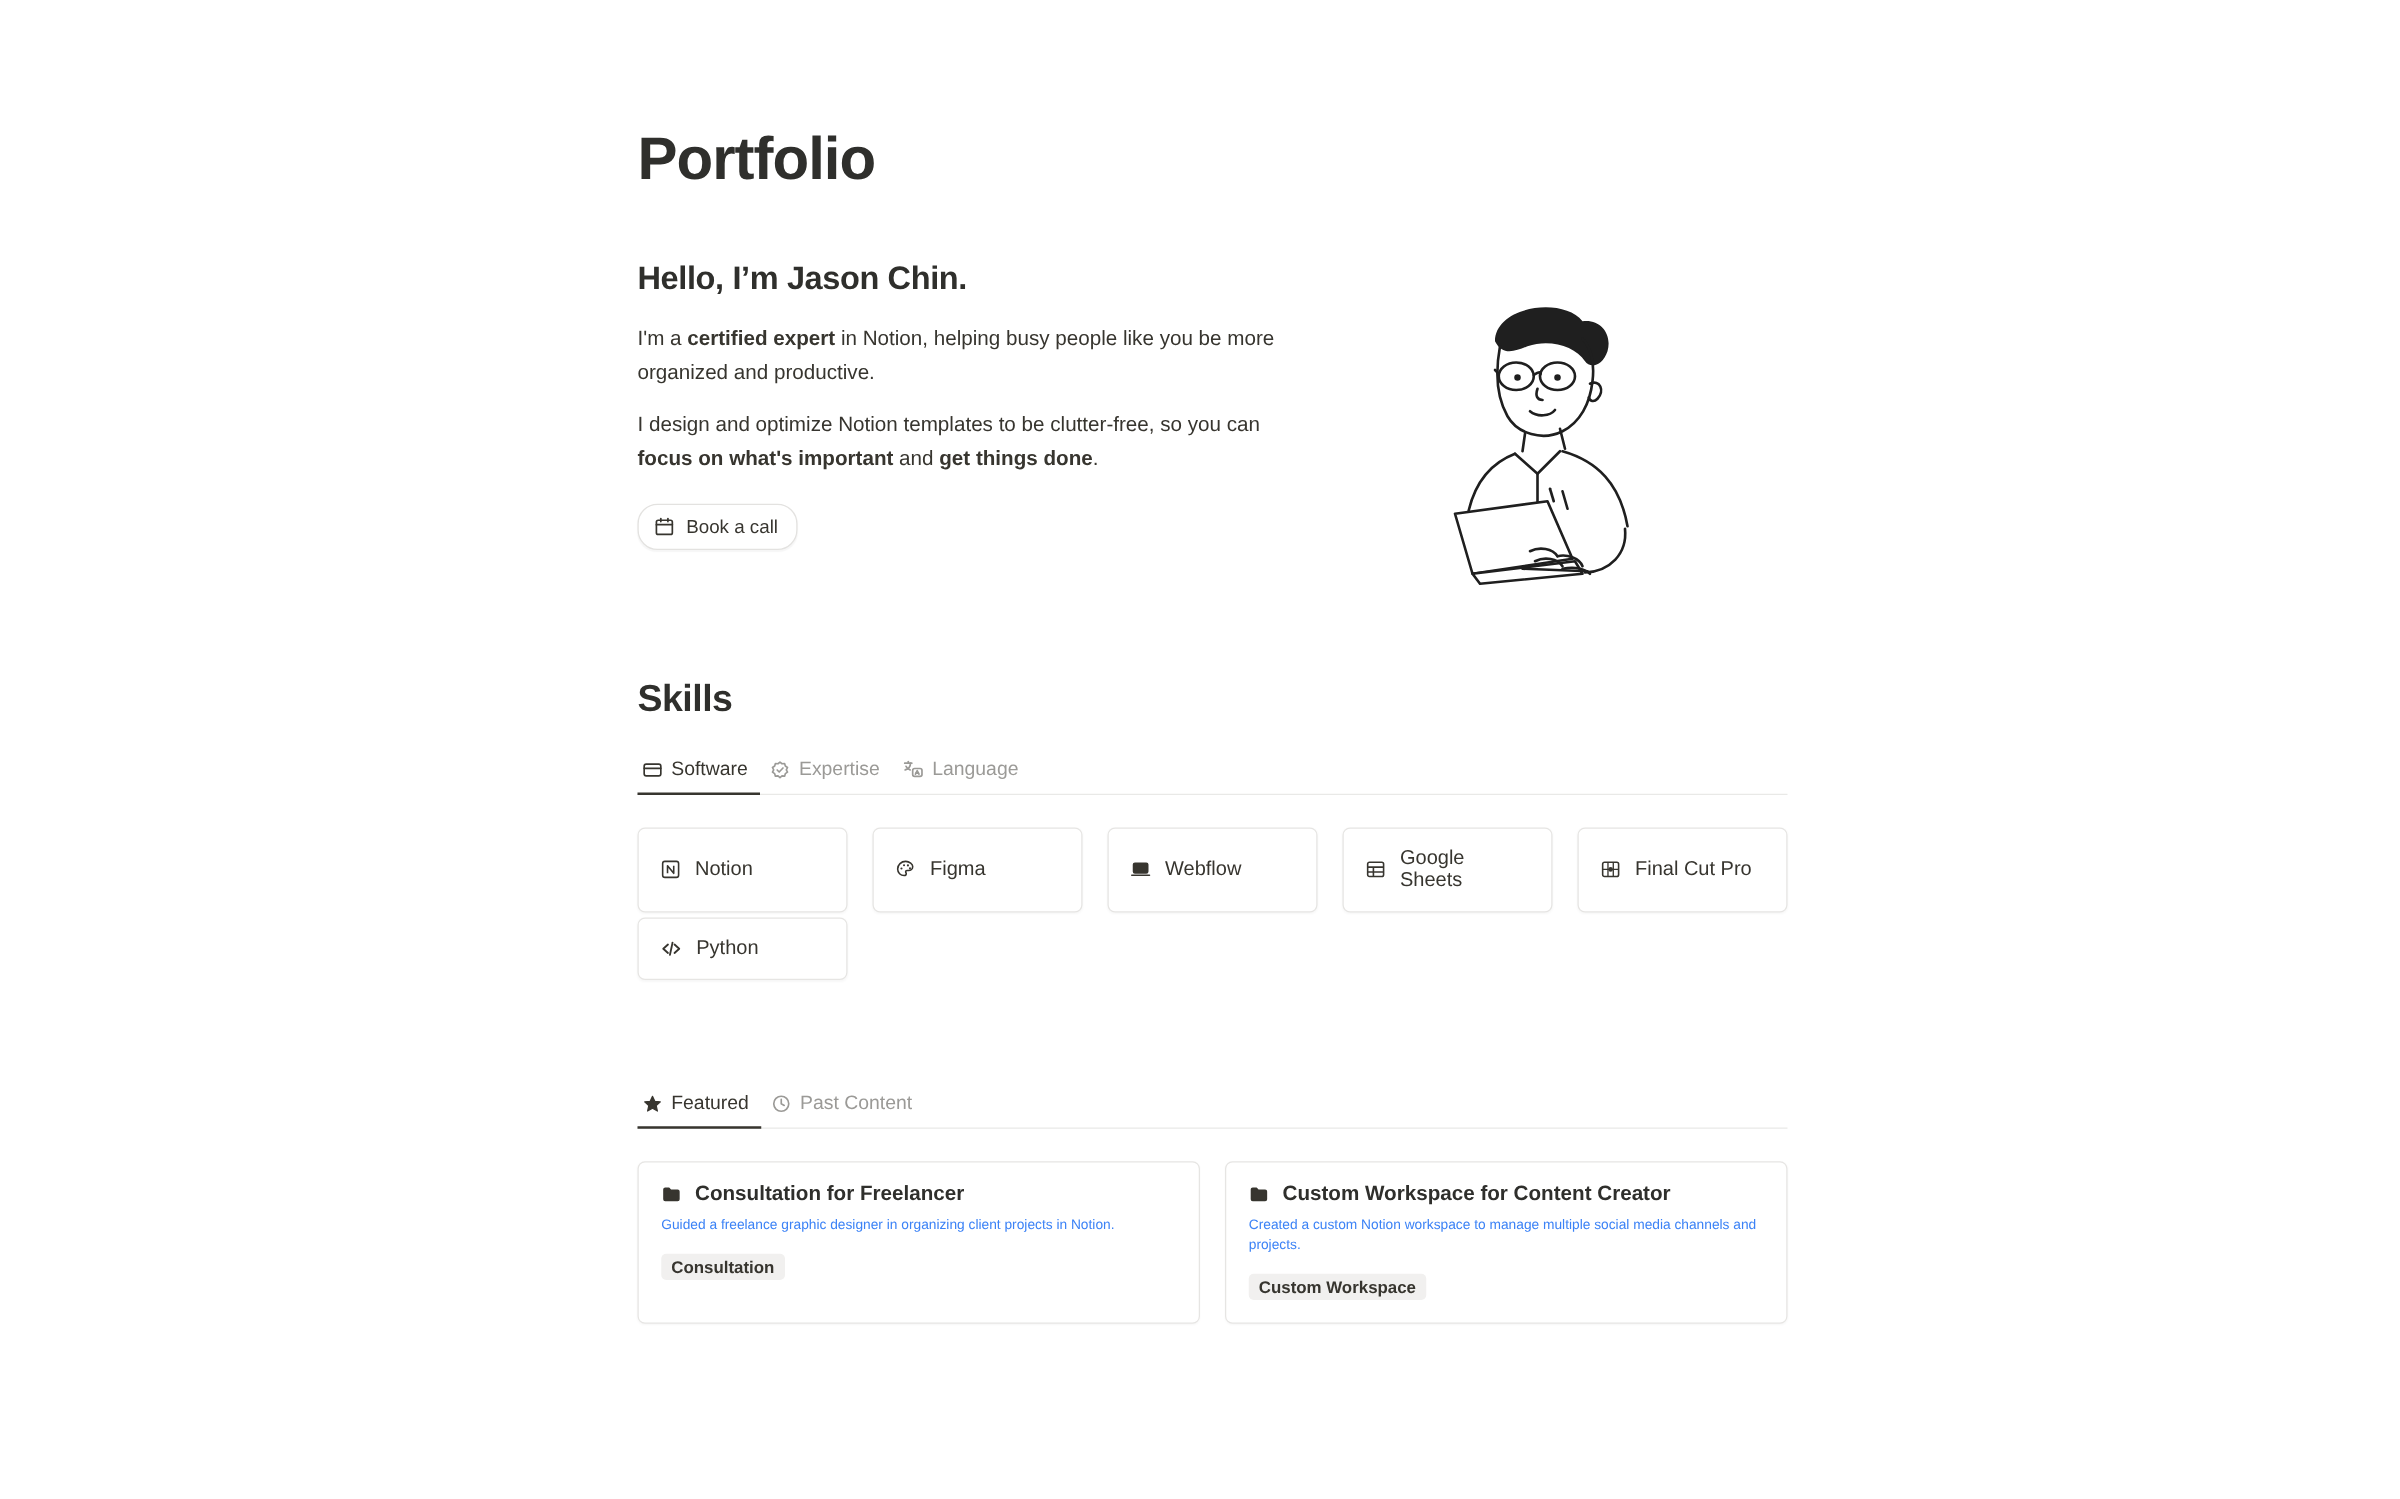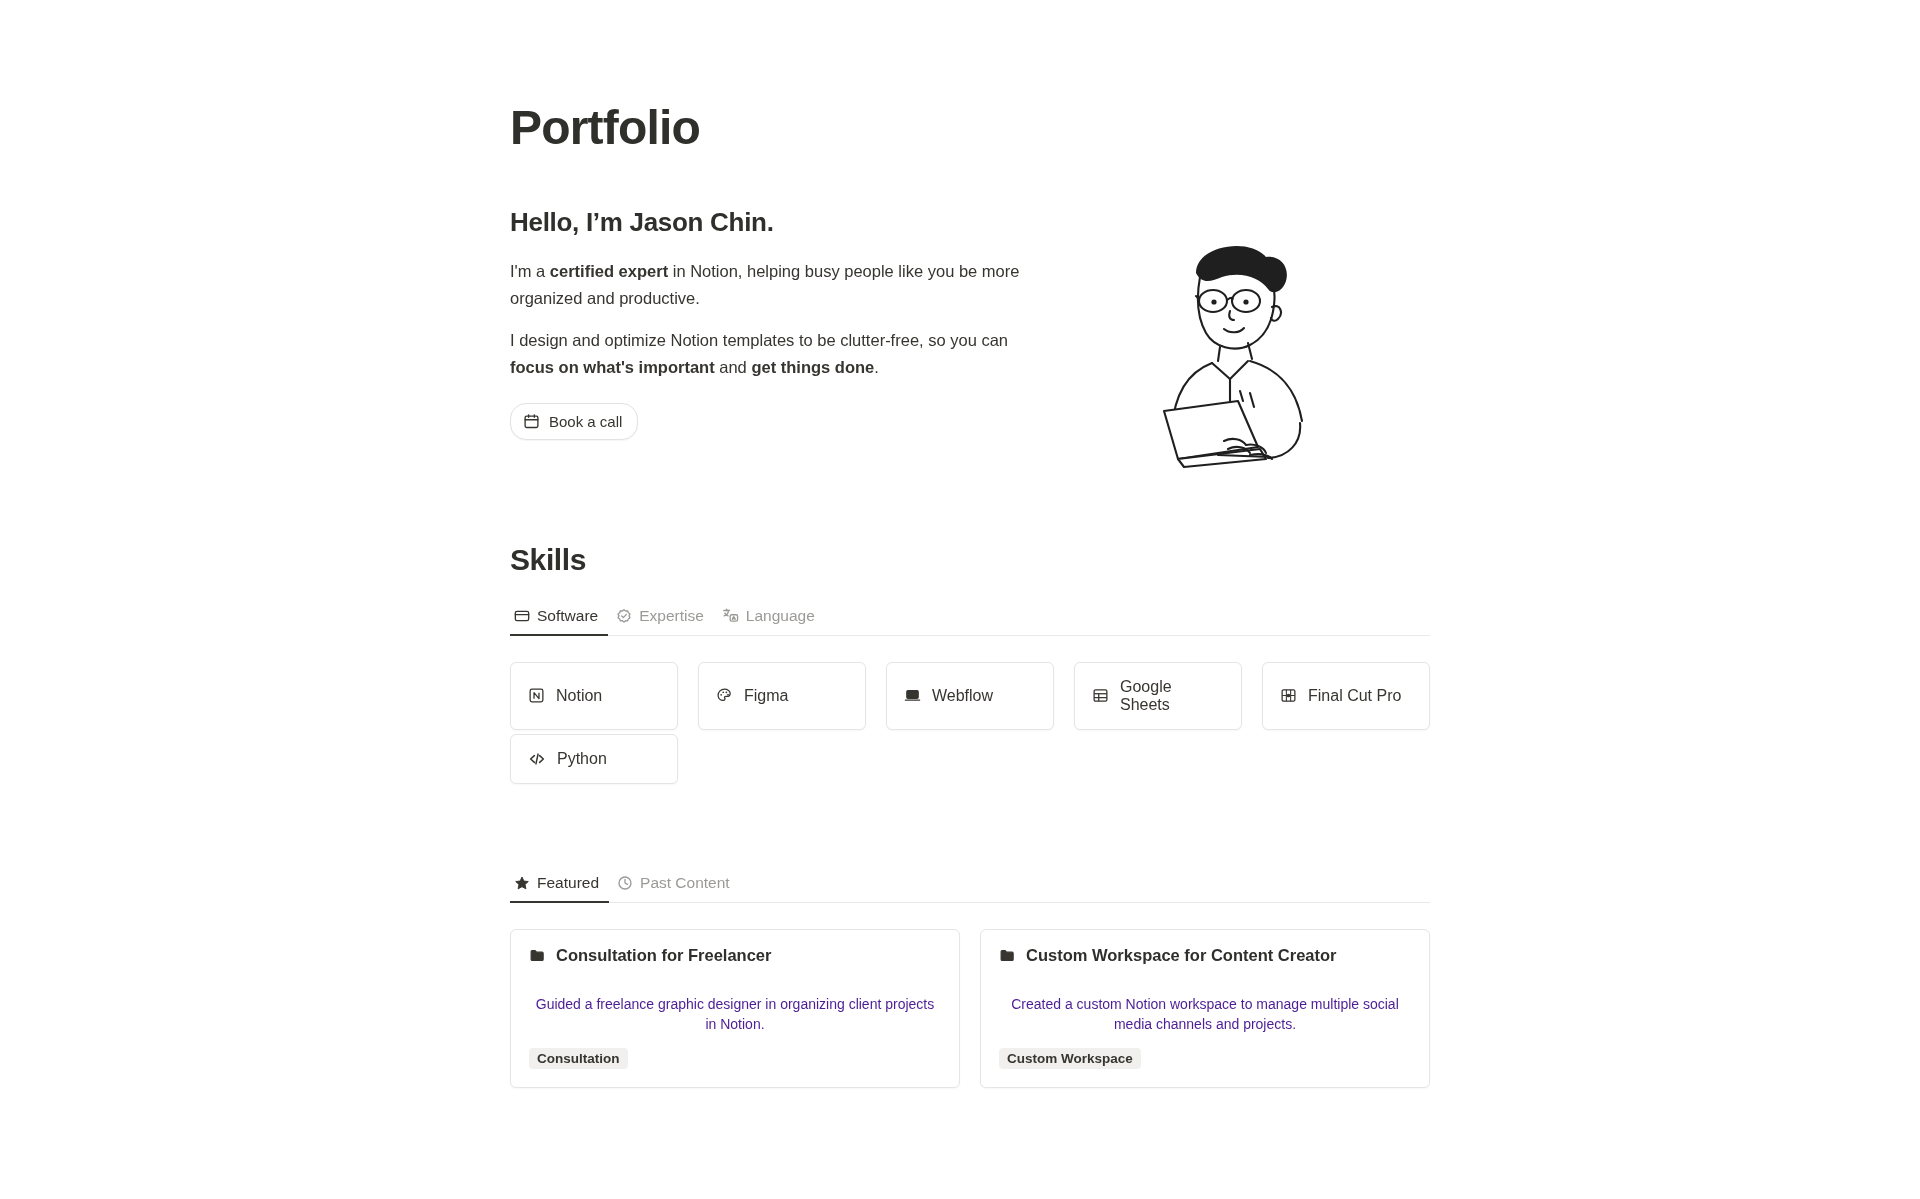--- a/index.html
+++ b/index.html
@@ -153,28 +153,27 @@
     cursor: pointer;
     box-shadow: 0 1px 2px rgba(15,15,15,0.035);
   }
   .project-head {
     display: flex;
     align-items: center;
     gap: 10px;
     font-size: 16.5px;
     font-weight: bold;
     color: #2f2f2c;
-    margin-bottom: 29px;
+    margin-bottom: 8px;
   }
   .project-desc {
-    font-size: 14px;
+    font-size: 11px;
     line-height: 1.45;
-    color: #4c1d95;
+    color: #3b82f6;
     margin: 0 0 14px 0;
-    text-align: center;
   }
   .tag {
     display: inline-block;
     background: #f1f0ef;
     border-radius: 4px;
     padding: 3px 8px;
     font-size: 13.5px;
     color: #37352f;
     font-weight: bold;
   }

